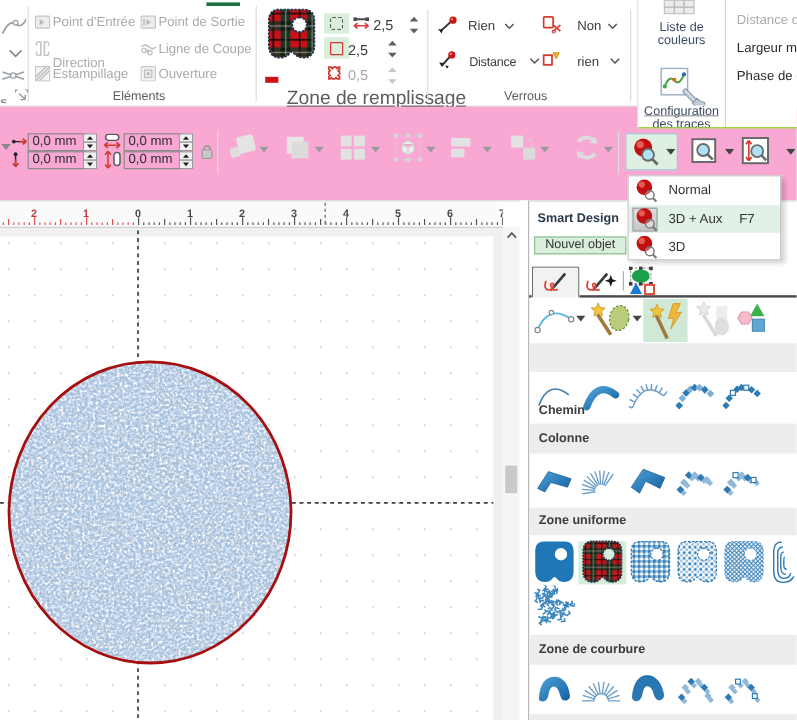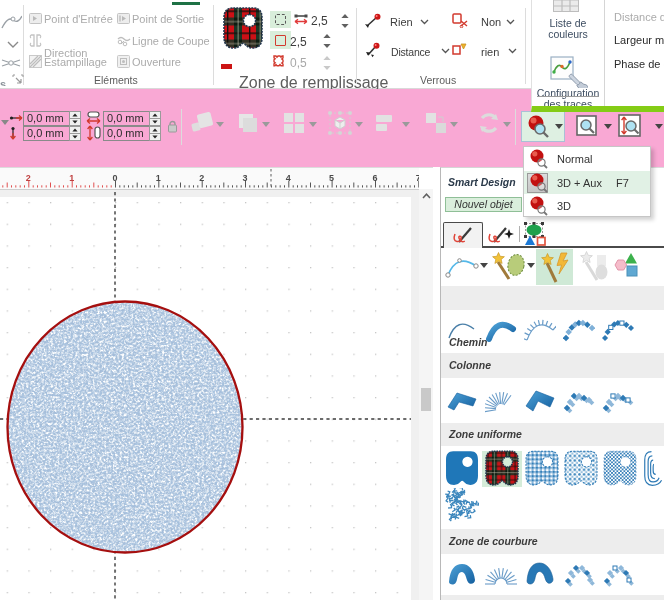--- a/index.html
+++ b/index.html
@@ -184,21 +184,21 @@
     </svg>
     <div class="abs txt" style="left:481px;top:46px;font-size:11px;">rien</div>
     <svg class="abs" style="left:508px;top:48px;" width="9" height="6" viewBox="0 0 9 6">
         <path d="M1,1 l3.5,3.5 L8,1" fill="none" stroke="#555" stroke-width="1.3"></path>
       </svg>
     <div class="abs txt" style="left:420px;top:74px;color:#5d5d5d;font-size:10.5px;">Verrous</div>
     <div class="abs" style="left:525px;top:8px;width:1px;height:76px;background:#dcdcdc;"></div>
   </div>
 </div>
 
-<div class="abs" id="popup-top" style="left:531px;top:0;width:133px;height:106px;background:#fff;border-left:1px solid #e0e0e0;border-bottom:6px solid #84cc16;overflow:hidden;z-index:10;">
+<div class="abs" id="popup-top" style="left:531px;top:0;width:133px;height:106px;background:#fff;border-left:1px solid #e0e0e0;border-bottom:1px solid #84cc16;overflow:hidden;z-index:10;">
   <svg class="abs" style="left:21px;top:-6px;" width="26" height="18" viewBox="0 0 26 18">
     <rect x="0.5" y="0.5" width="25" height="17" fill="#ebebeb" stroke="#bdbdbd"></rect>
     <path d="M0,6 H26 M0,12 H26 M9,0 V18 M17,0 V18" stroke="#bdbdbd" stroke-width="1.2"></path>
   </svg>
   <div class="abs" style="left:0;top:18px;width:72px;text-align:center;font-size:10.5px;color:#3d4d61;line-height:11px;">Liste de<br>couleurs</div>
   <svg class="abs" style="left:18px;top:56px;" width="38" height="32" viewBox="0 0 38 32">
     <rect x="1" y="1" width="22" height="22" fill="#fdfdfd" stroke="#9ab0c4" stroke-width="1.2"></rect>
     <path d="M4,16 Q8,6 12,11 T20,6" fill="none" stroke="#4a9e3f" stroke-width="1.6"></path>
     <circle cx="4" cy="16" r="1.7" fill="#3fae4a"></circle>
       <circle cx="12" cy="10.5" r="1.7" fill="#e06a2a"></circle>
@@ -512,21 +512,21 @@
   </div>
 
 <div class="abs" id="vscroll" style="left:419px;top:189px;width:14px;height:411px;background:#f5f5f5;">
     <svg class="abs" style="left:3px;top:4px;" width="9" height="6" viewBox="0 0 9 6">
       <path d="M1,5 L4.5,1.2 L8,5" fill="none" stroke="#606060" stroke-width="1.5"></path>
     </svg>
 <div class="abs" style="left:2px;top:199px;width:10px;height:23px;background:#c9c9c9;"></div>
   </div>
 <div class="abs" style="left:433px;top:167px;width:7px;height:433px;background:#fff;"></div>
 
-<div class="abs" id="panel" style="left:440px;top:167px;width:196px;height:433px;background:#fff;border-left:1px solid #b8b8b8;border-top:1px solid #d5d5d5;box-sizing:border-box;font-style:italic;">
+<div class="abs" id="panel" style="left:440px;top:167px;width:196px;height:433px;background:#fff;border-left:1px solid #b8b8b8;border-top:1px solid #d5d5d5;box-sizing:border-box;">
     <div class="abs txt" style="left:7px;top:8px;font-size:10.5px;font-weight:bold;color:#2b3a4a;">Smart Design</div>
 <div class="abs" style="left:4px;top:29px;width:77px;height:15px;background:#daeedc;border:1px solid #8fbf97;box-sizing:border-box;font-size:10.5px;color:#333;text-align:center;line-height:13px;">Nouvel objet</div>
 <div class="abs" style="left:0;top:78px;width:2.4px;height:1.5px;background:#4a4a4a;"></div>
 <div class="abs" style="left:42px;top:78px;width:181px;height:1.5px;background:#4a4a4a;"></div>
 <div class="abs" style="left:2.4px;top:53.5px;width:39.6px;height:26px;background:#f2f2f2;border:1.5px solid #4a4a4a;border-bottom:none;border-radius:2px 2px 0 0;box-sizing:border-box;"></div>
 <svg class="abs" style="left:11px;top:58px;" width="22" height="20" viewBox="0 0 22 20">
 <path d="M19,2 L7,16" stroke="#3a3a3a" stroke-width="2.2"></path>
 <path d="M19,2 l-2.2,1 1.4,1.6 Z" fill="#3a3a3a"></path>
 <path d="M3,8 q-2.5,6.5 2,7.5 q3.8,0.6 4.2,-3.2 q0.2,-2.6 -1.6,-2 q-1.8,0.8 0.6,4 q1.8,2.4 4.6,0.8" fill="none" stroke="#e04438" stroke-width="1.5"></path>
 </svg>

